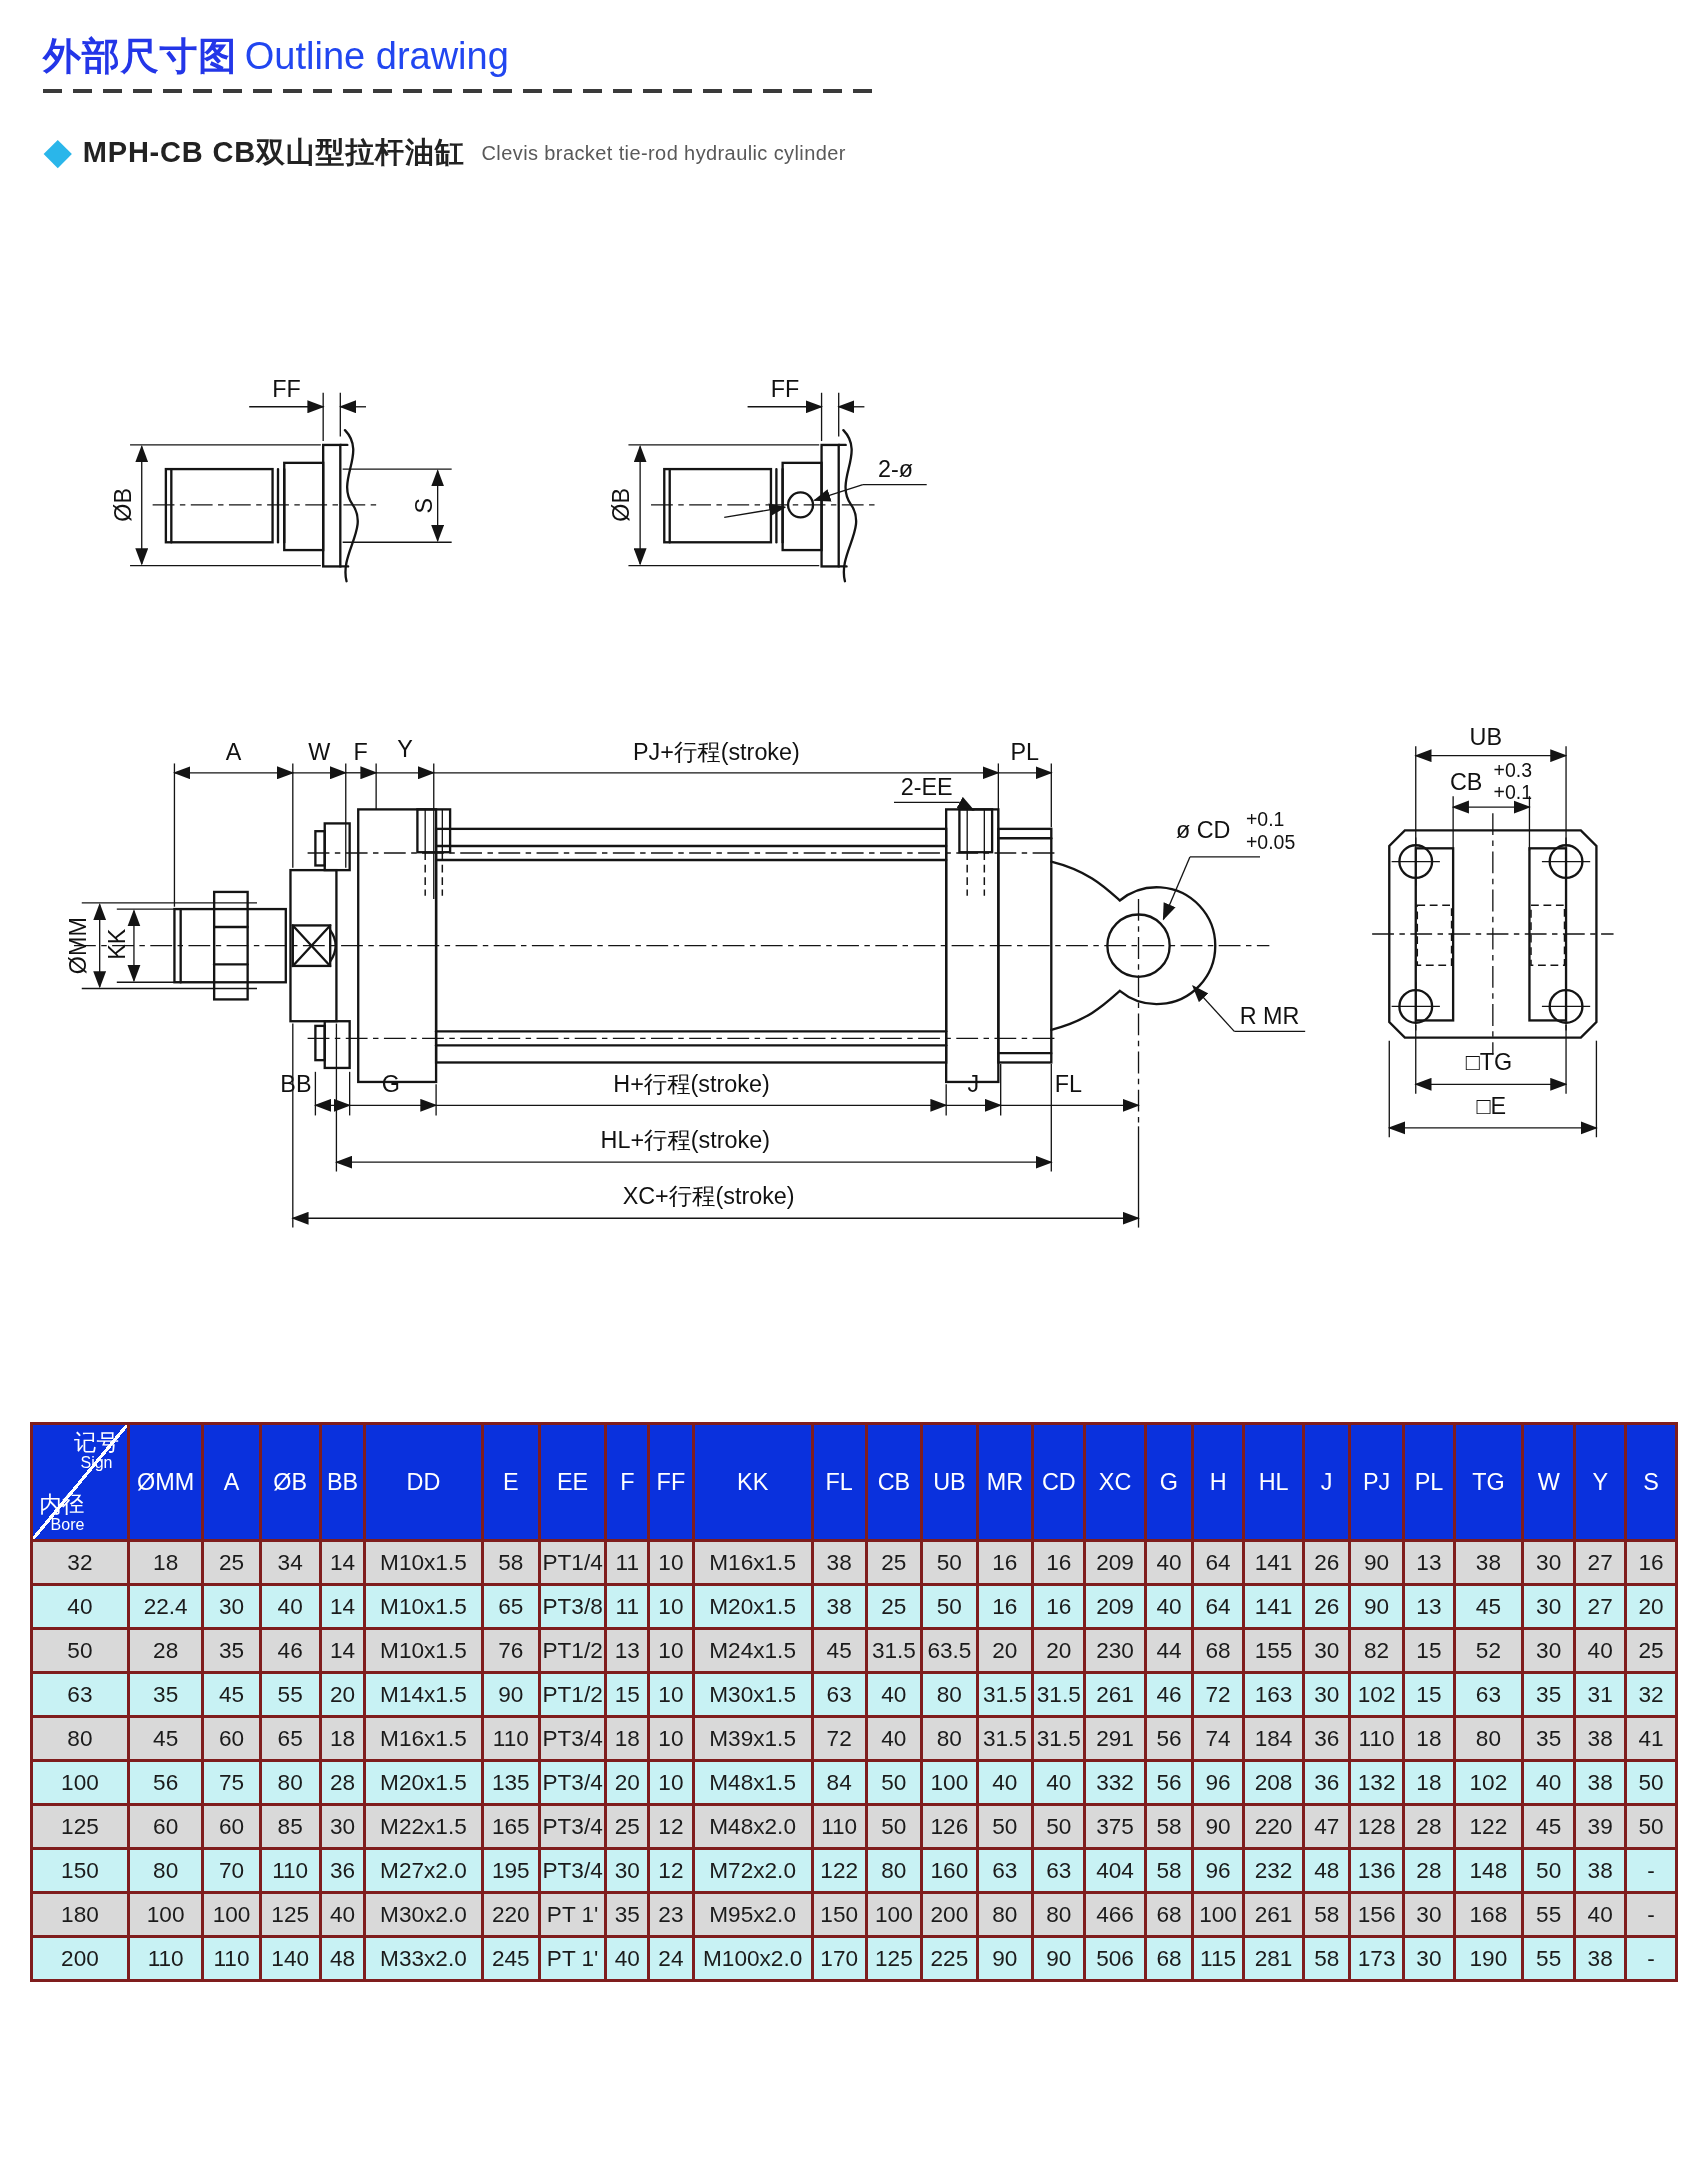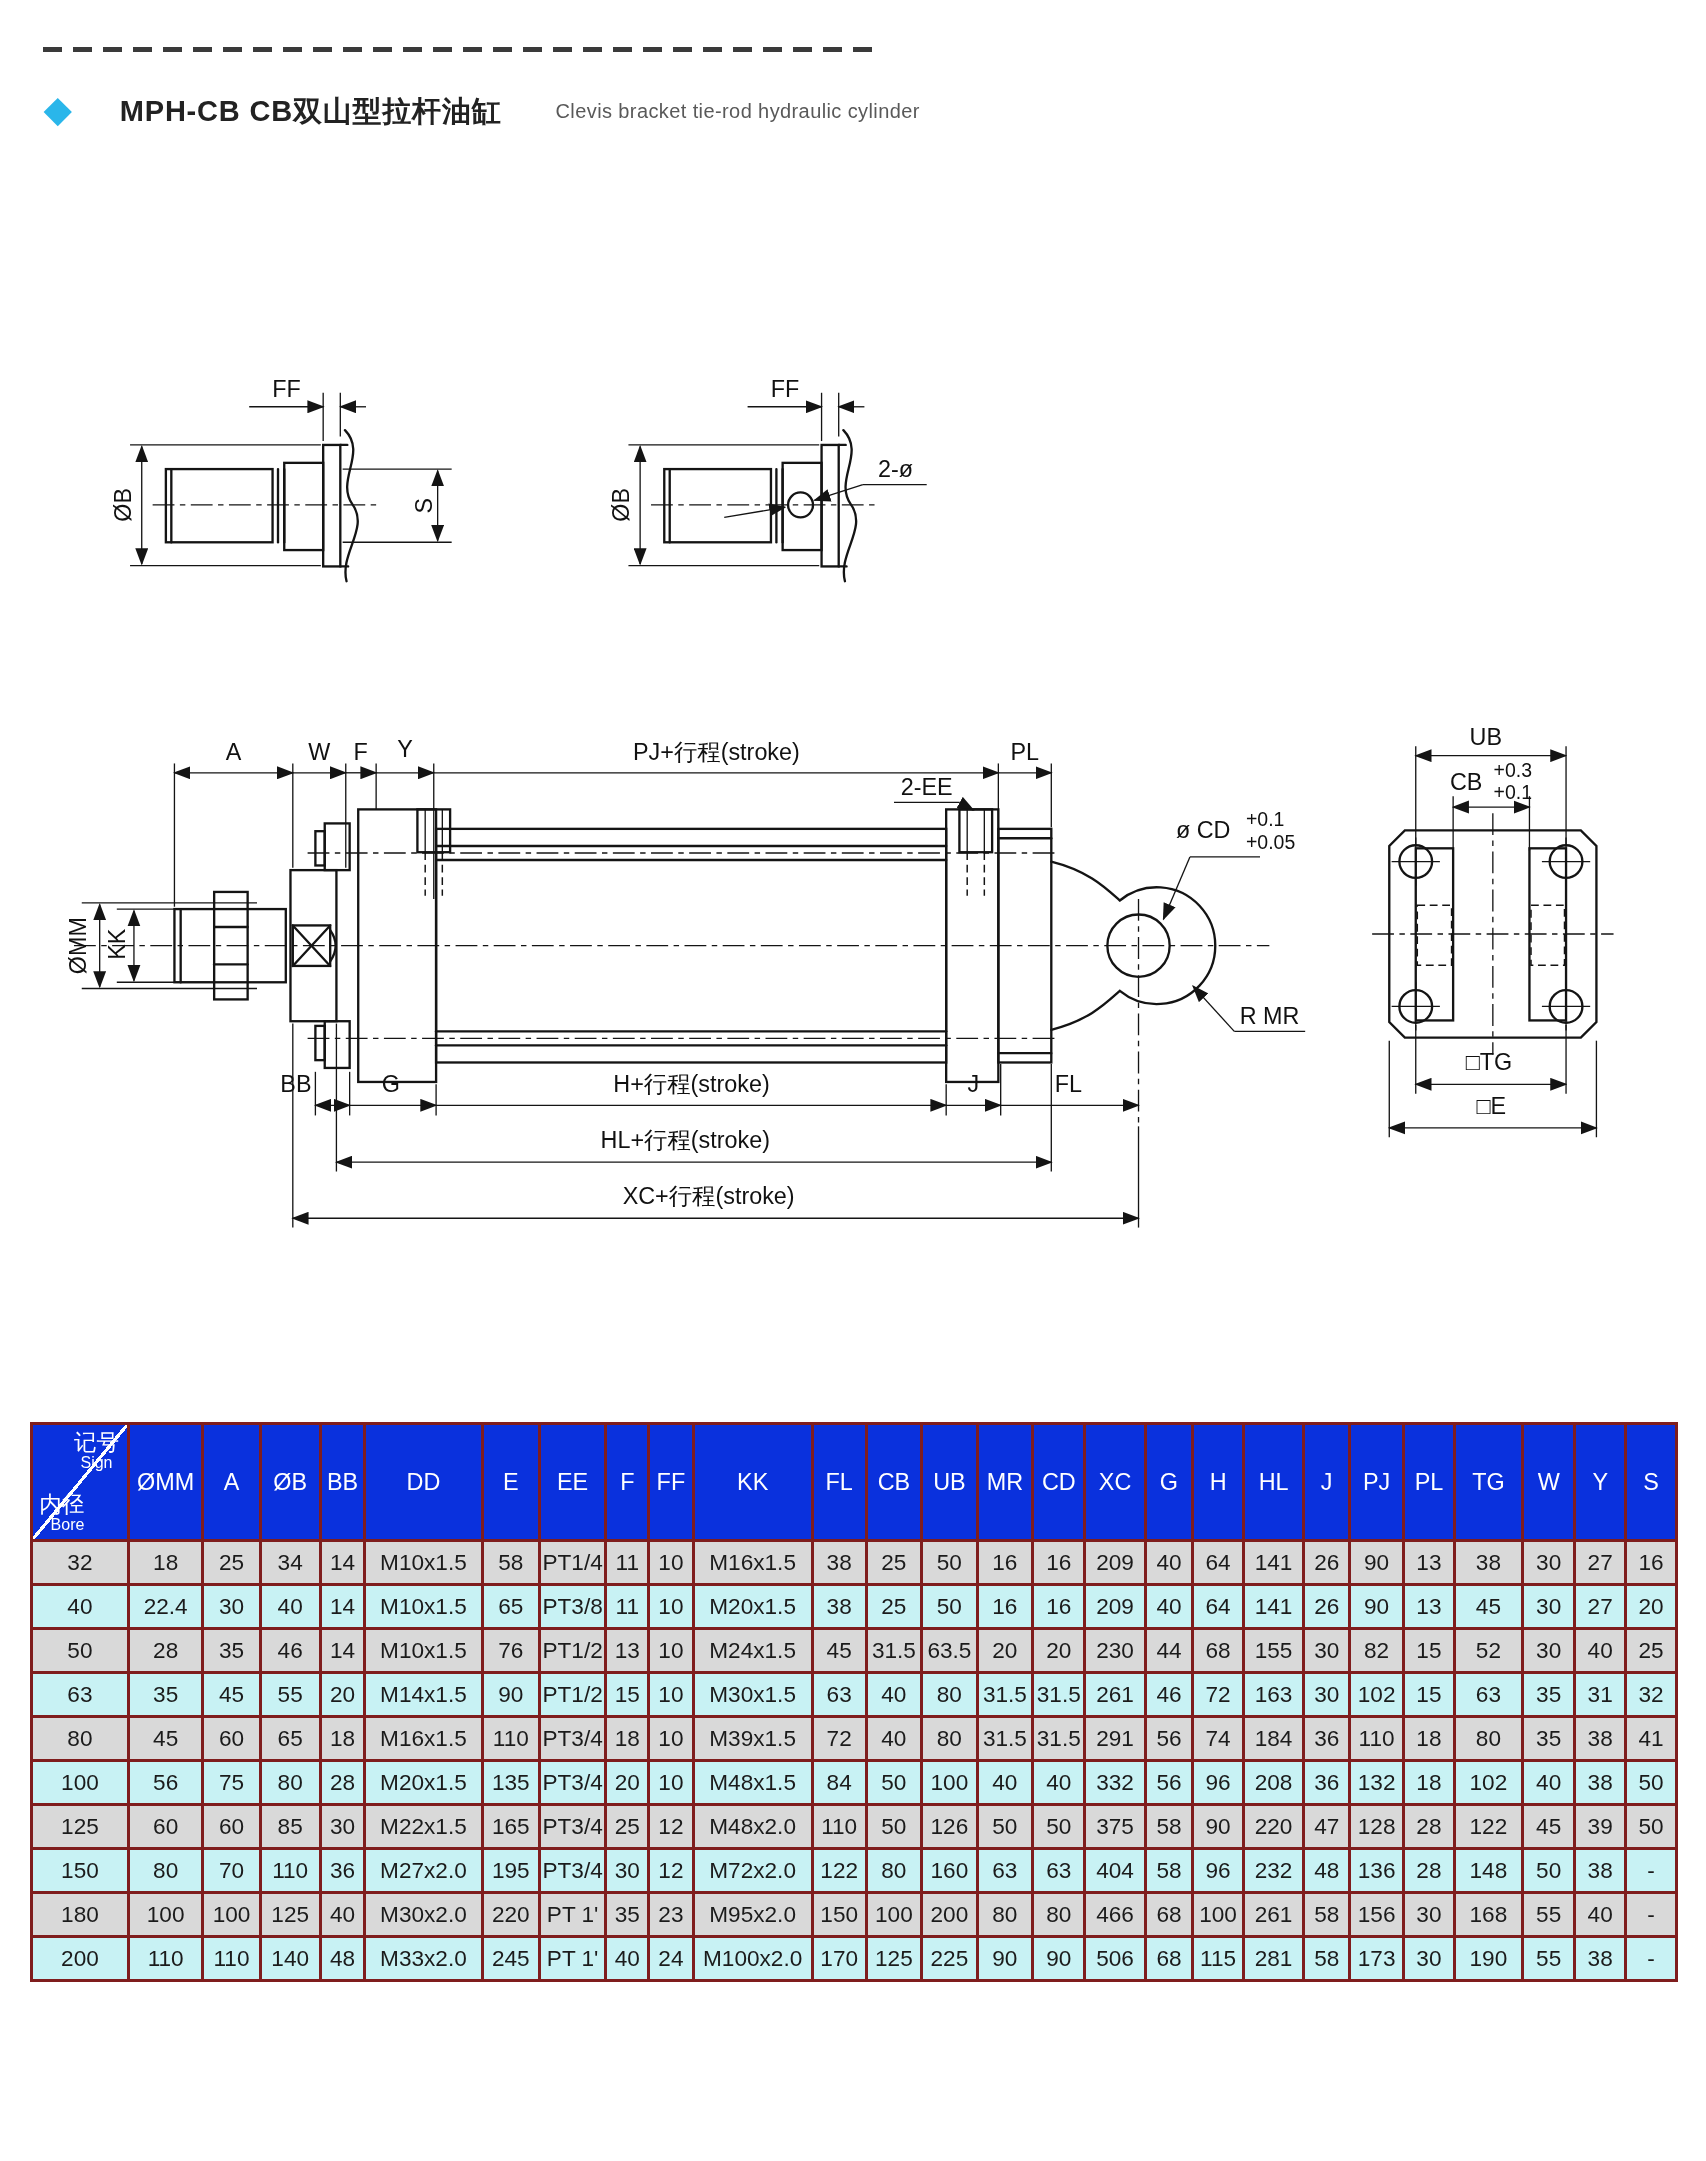--- a/index.html
+++ b/index.html
@@ -9,21 +9,21 @@
   
   .sec-head{padding:36px 0 0 43px;height:198px;box-sizing:border-box;}
   .sec-head.spec{padding-top:22px;height:139px;}
   .sec-title{font-size:38px;line-height:1.1;margin:0;white-space:nowrap;}
   .sec-title .zh{color:#2336e8;font-weight:700;letter-spacing:0.8px;}
   .sec-title .en{color:#2146f0;font-weight:500;margin-left:7.8px;}
   .dash-line{height:4.7px;margin-top:11px;
      background:repeating-linear-gradient(90deg,#3a3a3a 0 18.7px,transparent 18.7px 30px);}
   .dash-line.short{width:839px;}
   .dash-line.full{width:1624px;}
-  .bullet-row{margin-top:40px;display:flex;align-items:center;gap:37px;}
+  .bullet-row{margin-top:40px;display:flex;align-items:center;}
   .diamond{width:19.5px;height:19.5px;background:#2ab6ea;transform:rotate(45deg);margin:0 15.6px 0 4.7px;flex:none;}
   .prod-zh{font-size:29px;color:#222;font-weight:600;letter-spacing:0.8px;}
   .prod-en{font-size:20px;color:#595959;font-weight:500;margin-left:17px;letter-spacing:0.4px;}
 
   
   .drawing-wrap{width:1707px;height:1215px;}
   svg text{font-family:"Liberation Sans",sans-serif;fill:#111;}
   .ln{stroke:#141414;stroke-width:3;fill:none;stroke-linecap:round;}
   .thin{stroke:#141414;stroke-width:1.7;fill:none;}
   .dim{stroke:#141414;stroke-width:1.7;fill:none;}
@@ -46,20 +46,21 @@
   .corner .bl{position:absolute;bottom:6px;left:6.2px;text-align:right;line-height:1.05;}
   .corner .z{font-size:22.6px;display:block;}
   .corner .e{font-size:16px;display:block;font-weight:400;}
 </style>
 </head>
 <body>
 
 <div class="page">
 
   <div class="sec-head">
+    <h1 class="sec-title"><span class="zh">外部尺寸图</span><span class="en">Outline drawing</span></h1>
     <div class="dash-line short"></div>
     <div class="bullet-row">
       <span class="diamond"></span>
       <span class="prod-zh">MPH-CB CB双山型拉杆油缸</span>
       <span class="prod-en">Clevis bracket tie-rod hydraulic cylinder</span>
     </div>
   </div>
 
   <div class="drawing-wrap">
   <svg width="1707" height="1215" viewBox="0 300 2192 1560">

